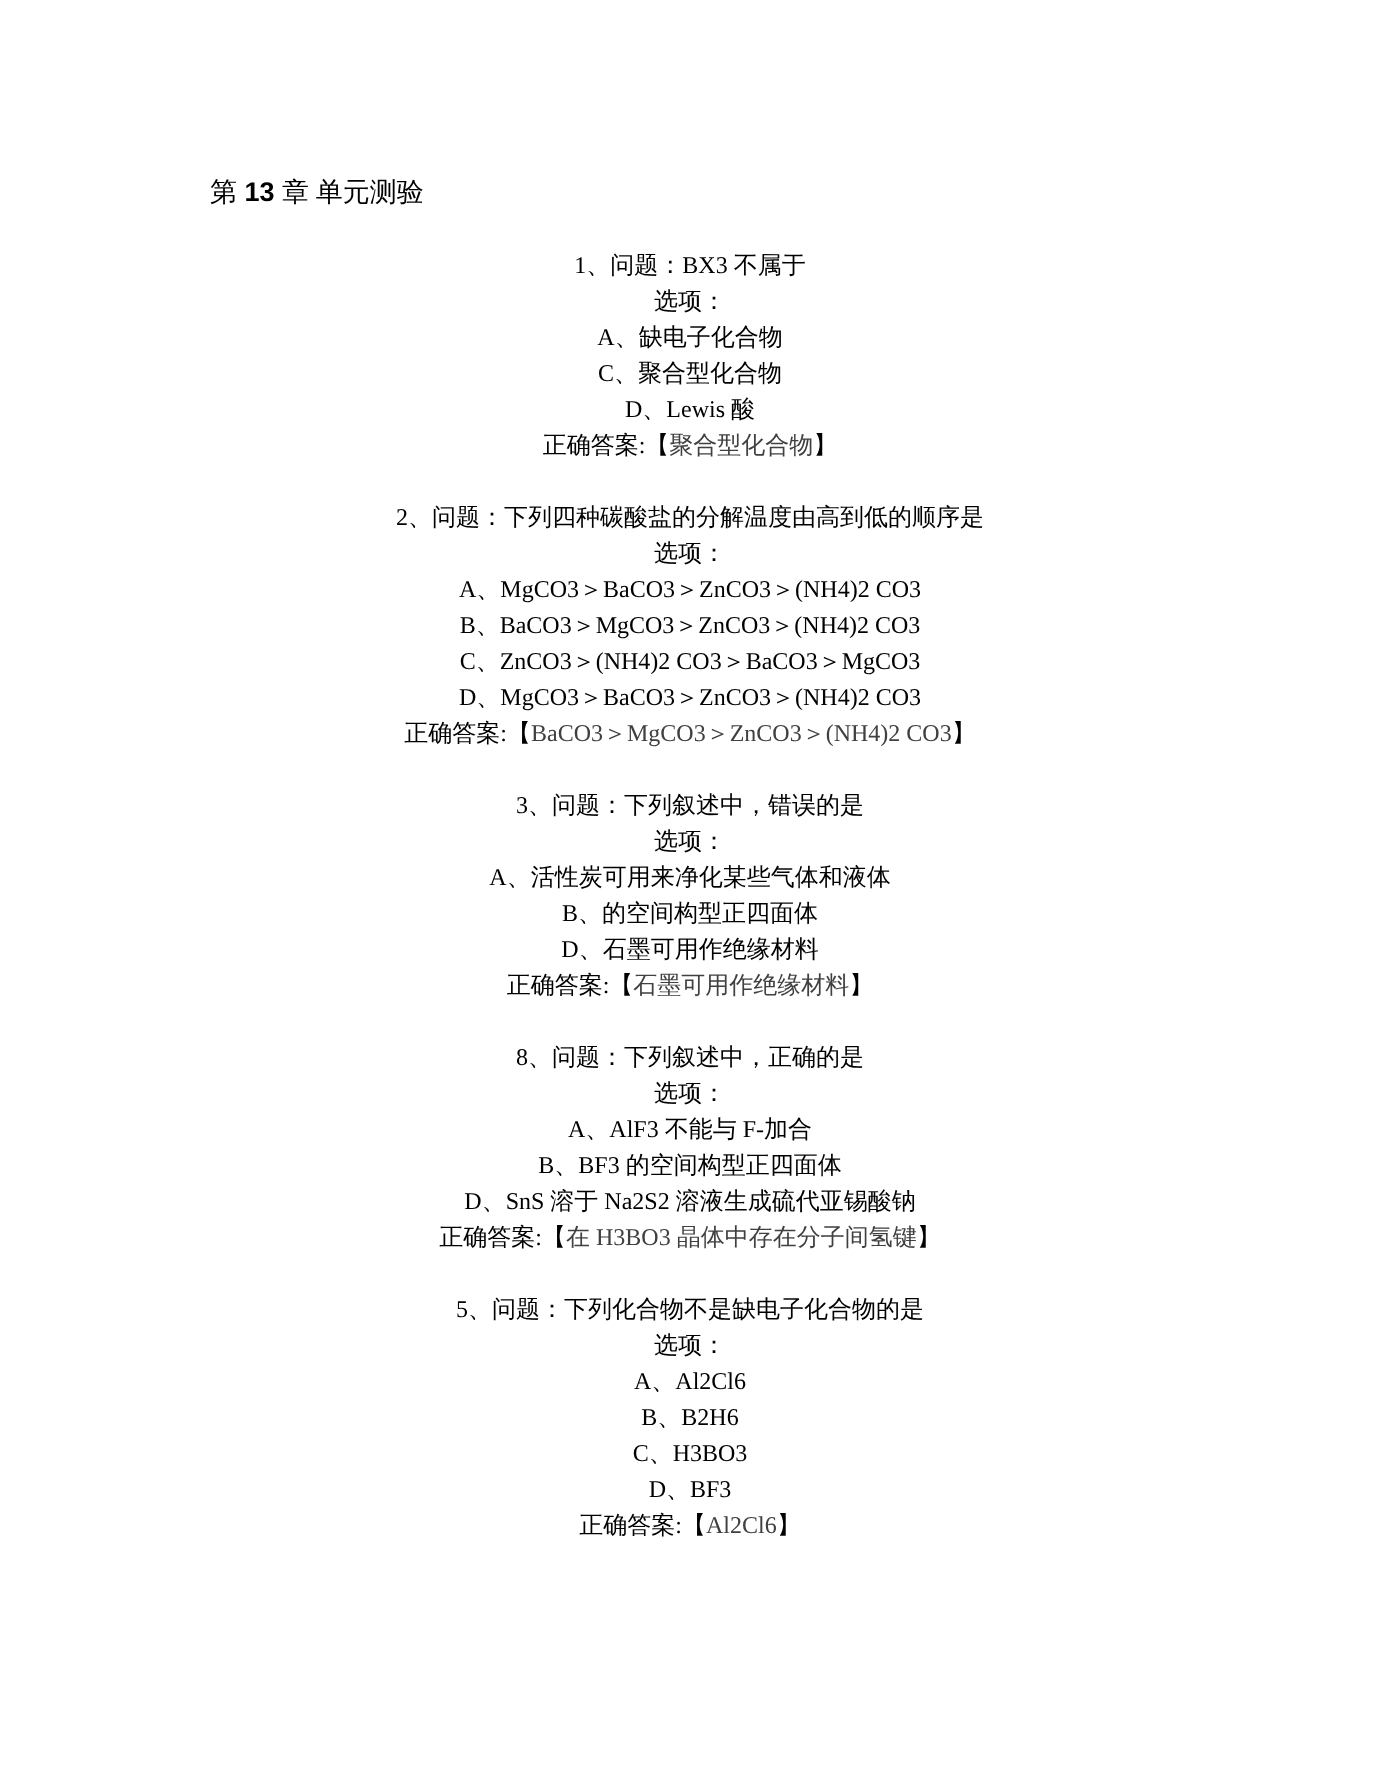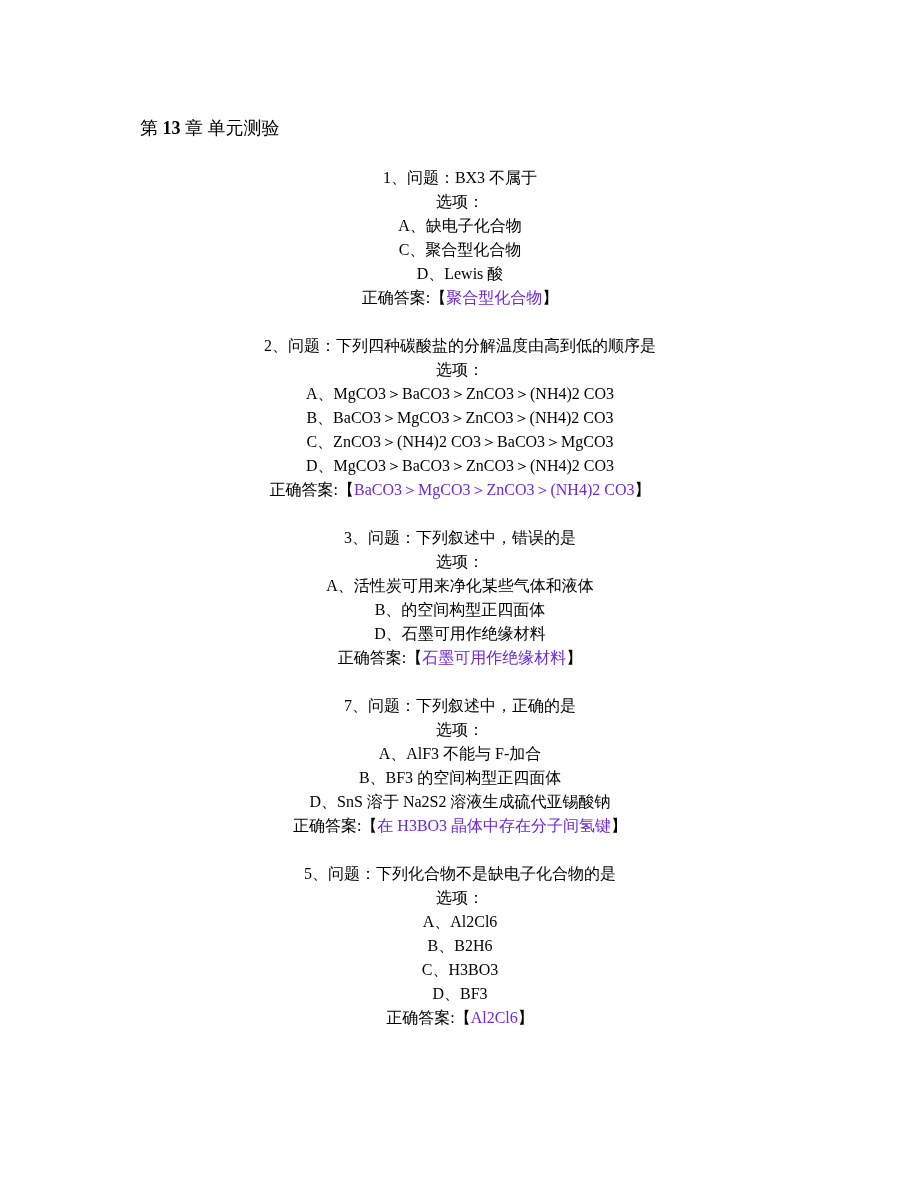--- a/index.html
+++ b/index.html
@@ -17,33 +17,33 @@
     box-sizing: border-box;
     padding: 115px 140px 80px 140px;
     margin: 0 auto;
     background: #fff;
   }
   .title {
     font-size: 18px;
     margin-bottom: 24px;
   }
   .title .num {
-    font-family: Liberation Serif, serif;
+    font-family: Liberation Sans, sans-serif;
     font-weight: bold;
   }
   .q {
     margin-bottom: 24px;
   }
   .q p {
     margin: 0;
     padding: 0;
     text-align: center;
   }
   .answer {
-    color: #6d28d9;
+    color: #404040;
   }
   .latin {
     font-family: "Times New Roman", serif;
   }
 </style>
 </head>
 <body>
 
 <div class="page">
 
@@ -83,21 +83,21 @@
     <p>选项：</p>
     <p>A、活性炭可用来净化某些气体和液体</p>
     <p>B、的空间构型正四面体</p>
     <p>D、石墨可用作绝缘材料</p>
     <p>
       <span>正确答案:【</span><span class="answer">石墨可用作绝缘材料</span><span>】</span>
     </p>
   </div>
 
   <div class="q">
-    <p>7、问题：下列叙述中，正确的是</p>
+    <p>8、问题：下列叙述中，正确的是</p>
     <p>选项：</p>
     <p>
       <span>A、</span><span class="latin">AlF3 </span><span>不能与</span><span class="latin"> F-</span><span>加合</span>
     </p>
     <p>
       <span>B、</span><span class="latin">BF3 </span><span>的空间构型正四面体</span>
     </p>
     <p>
       <span>D、</span><span class="latin">SnS </span><span>溶于</span><span class="latin"> Na2S2 </span><span>溶液生成硫代亚锡酸钠</span>
     </p>

